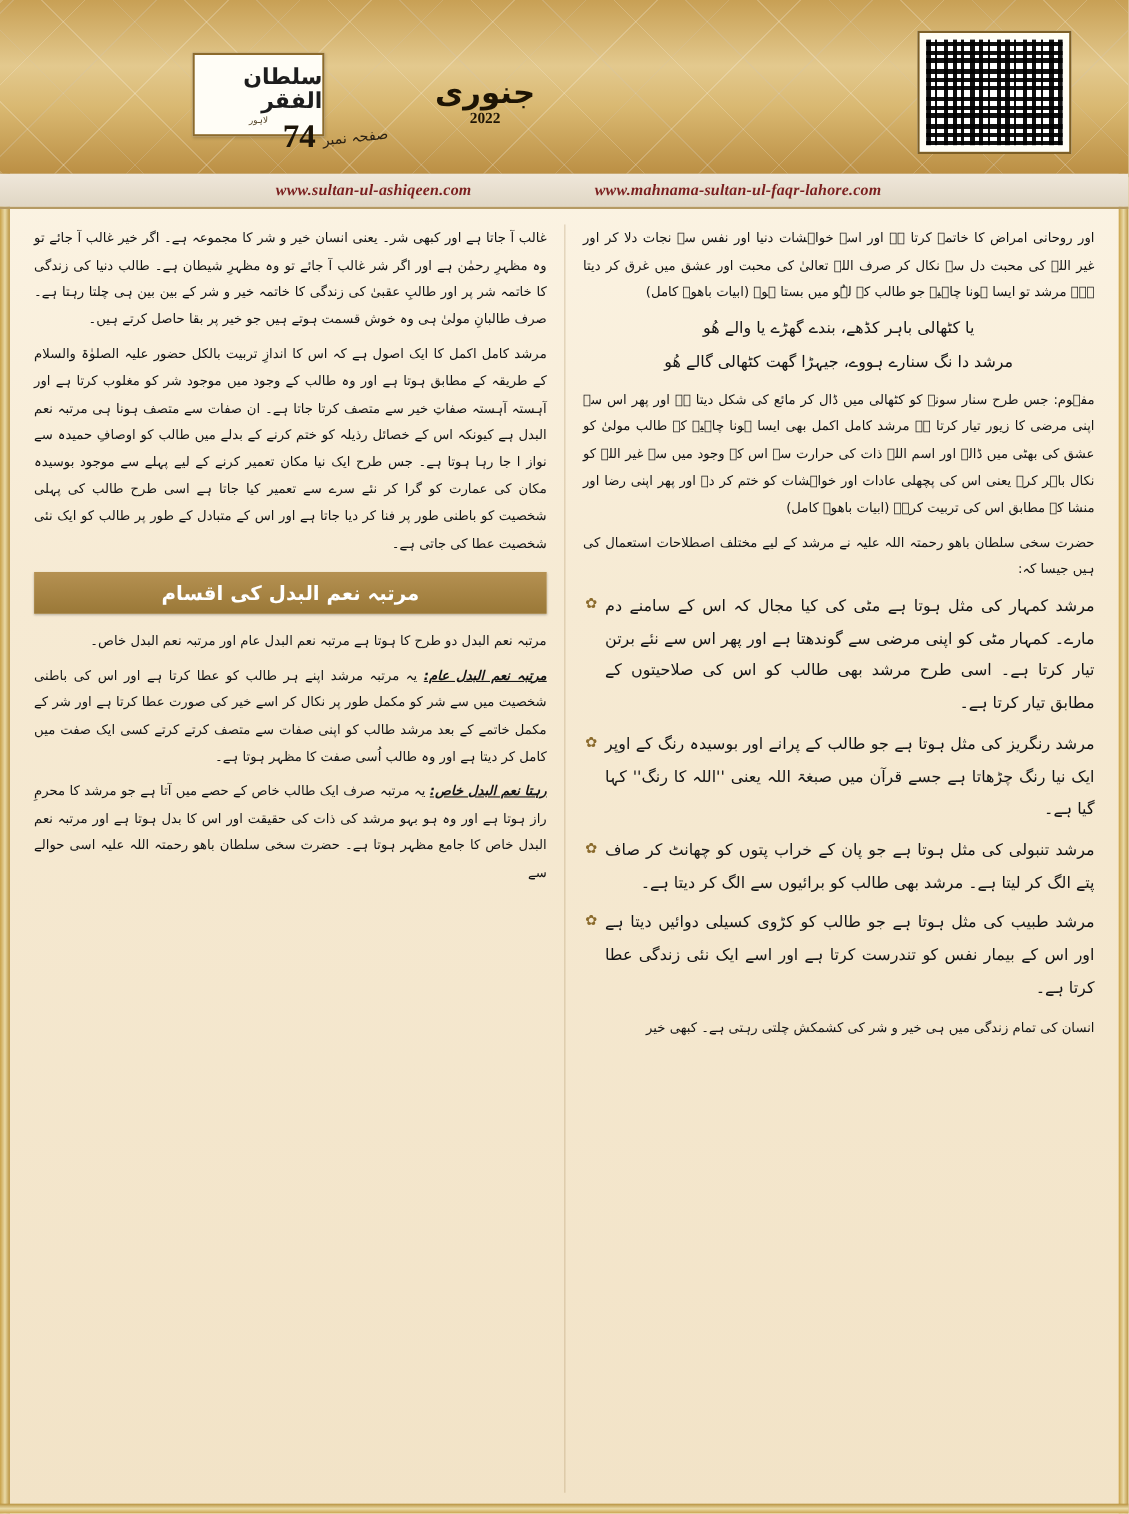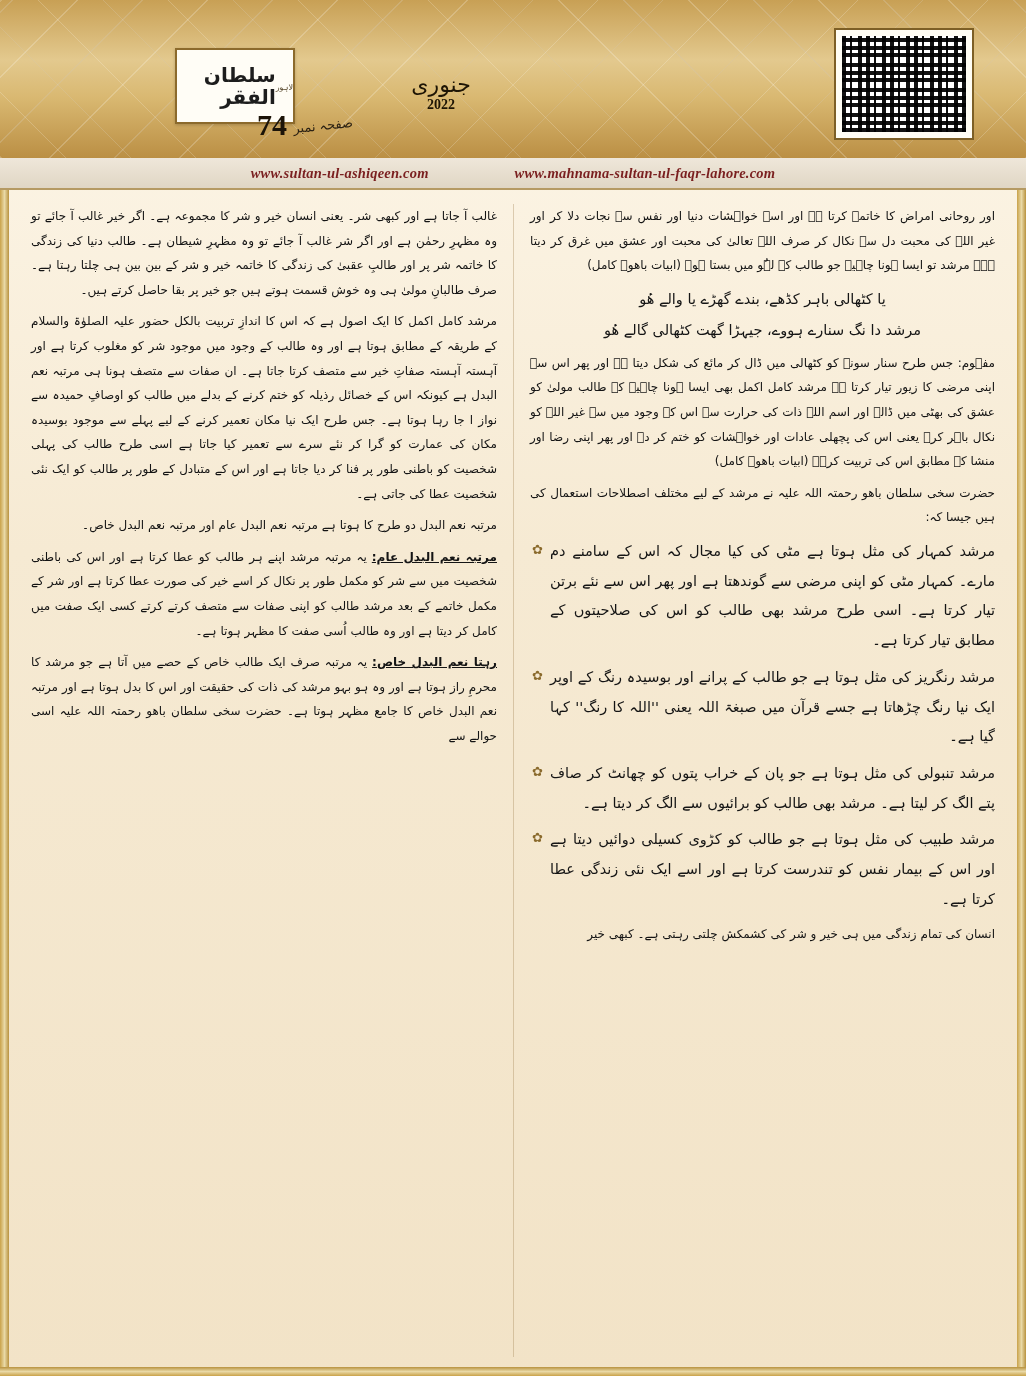--- a/index.html
+++ b/index.html
@@ -41,21 +41,21 @@
     background-image:
       repeating-linear-gradient(45deg, rgba(255,255,255,.22) 0 1px, transparent 1px 46px),
       repeating-linear-gradient(-45deg, rgba(255,255,255,.22) 0 1px, transparent 1px 46px),
       repeating-linear-gradient(45deg, rgba(150,110,40,.18) 0 1px, transparent 1px 92px),
       repeating-linear-gradient(-45deg, rgba(150,110,40,.18) 0 1px, transparent 1px 92px);
     opacity:.9;
   }
   .logo-box{
     position:absolute; left:175px; top:48px; width:116px; height:72px;
     background:#fffdf6; border:2px solid #8c6a2c;
-    display:flex; flex-direction:row; align-items:center; justify-content:center;
+    display:flex; flex-direction:column; align-items:center; justify-content:center;
     box-shadow:0 1px 3px rgba(0,0,0,.2);
   }
   .logo-box .logo-main{
     font-family:"DejaVu Sans", sans-serif;
     font-size:20px; font-weight:bold; color:#1d1d1d; direction:rtl; line-height:1.1;
   }
   .logo-box .logo-sub{
     font-size:8px; color:#55452a; direction:rtl; margin-top:3px;
   }
   .page-num-wrap{
@@ -69,21 +69,21 @@
   }
   .page-num{
     font-size:30px; font-weight:bold; color:#1c1408;
     font-family:"Liberation Serif", serif;
   }
   .month-box{
     position:absolute; left:395px; top:62px; width:92px; height:60px;
     display:flex; flex-direction:column; align-items:center; justify-content:center;
     color:#1d1404; direction:rtl;
   }
-  .month-box .m{ font-size:22px; font-weight:normal; }
+  .month-box .m{ font-size:28px; font-weight:bold; }
   .month-box .y{ font-size:14px; font-weight:bold; font-family:"Liberation Serif", serif; }
 
   .qr-box{
     position:absolute; right:52px; top:28px; width:140px; height:112px;
     background:#fffdf4; border:2px solid #7d5f26; padding:6px; box-sizing:border-box;
   }
   .qr{
     width:100%; height:100%;
     background-color:#ffffff;
     background-image:
@@ -94,21 +94,21 @@
 
   
   .urlbar{
     position:absolute; top:158px; left:0; right:0; height:30px;
     background:linear-gradient(180deg,#efe7da,#e0d6c4);
     border-bottom:2px solid #b59a63;
     display:flex; align-items:center; justify-content:center; gap:86px;
   }
   .urlbar a{
     color:#7a1f1f; font-size:14.5px; font-style:italic; font-weight:bold;
-    text-decoration:none; font-family:"Liberation Serif", serif; letter-spacing:.2px;
+    text-decoration:none; font-family:"Liberation Serif", serif; letter-spacing:.2px;margin-left:26px;
   }
 
   
   .content{
     position:absolute; top:196px; left:9px; right:9px; bottom:9px;
     display:flex; flex-direction:row-reverse;
     padding:8px 22px 10px 22px; box-sizing:border-box;
   }
   .col{
     width:50%; box-sizing:border-box;
@@ -144,21 +144,21 @@
     gap:7px; margin-bottom:7px;
   }
   .bullet-icon{
     flex:0 0 auto; margin-top:6px;
     width:13px; height:13px; color:#8a6a2c; font-size:13px; line-height:13px;
   }
   .bullet-text{
     flex:1 1 auto; font-size:14.5px; line-height:2.05;
     direction:rtl; text-align:justify;
   }
-  .underline{ text-decoration:underline; }
+  .underline{ text-decoration:underline;font-style:italic; }
 </style>
 </head>
 <body>
 
 <div class="page">
 
   <div class="frame-left"></div>
   <div class="frame-right"></div>
   <div class="frame-bottom"></div>
 
@@ -220,20 +220,21 @@
         <span class="bullet-text">مرشد طبیب کی مثل ہوتا ہے جو طالب کو کڑوی کسیلی دوائیں دیتا ہے اور اس کے بیمار نفس کو تندرست کرتا ہے اور اسے ایک نئی زندگی عطا کرتا ہے۔</span>
       </div>
 
       <p class="u">انسان کی تمام زندگی میں ہی خیر و شر کی کشمکش چلتی رہتی ہے۔ کبھی خیر</p>
     </div>
 
     <div class="col left">
       <p class="u">غالب آ جاتا ہے اور کبھی شر۔ یعنی انسان خیر و شر کا مجموعہ ہے۔ اگر خیر غالب آ جائے تو وہ مظہرِ رحمٰن ہے اور اگر شر غالب آ جائے تو وہ مظہرِ شیطان ہے۔ طالب دنیا کی زندگی کا خاتمہ شر پر اور طالبِ عقبیٰ کی زندگی کا خاتمہ خیر و شر کے بین بین ہی چلتا رہتا ہے۔ صرف طالبانِ مولیٰ ہی وہ خوش قسمت ہوتے ہیں جو خیر پر بقا حاصل کرتے ہیں۔</p>
       <p class="u">مرشد کامل اکمل کا ایک اصول ہے کہ اس کا اندازِ تربیت بالکل حضور علیہ الصلوٰۃ والسلام کے طریقہ کے مطابق ہوتا ہے اور وہ طالب کے وجود میں موجود شر کو مغلوب کرتا ہے اور آہستہ آہستہ صفاتِ خیر سے متصف کرتا جاتا ہے۔ ان صفات سے متصف ہونا ہی مرتبہ نعم البدل ہے کیونکہ اس کے خصائل رذیلہ کو ختم کرنے کے بدلے میں طالب کو اوصافِ حمیدہ سے نواز ا جا رہا ہوتا ہے۔ جس طرح ایک نیا مکان تعمیر کرنے کے لیے پہلے سے موجود بوسیدہ مکان کی عمارت کو گرا کر نئے سرے سے تعمیر کیا جاتا ہے اسی طرح طالب کی پہلی شخصیت کو باطنی طور پر فنا کر دیا جاتا ہے اور اس کے متبادل کے طور پر طالب کو ایک نئی شخصیت عطا کی جاتی ہے۔</p>
 
+      <div class="section-title">مرتبہ نعم البدل کی اقسام</div>
 
       <p class="u">مرتبہ نعم البدل دو طرح کا ہوتا ہے مرتبہ نعم البدل عام اور مرتبہ نعم البدل خاص۔</p>
 
       <p class="u">
         <span class="bold underline">مرتبہ نعم البدل عام:</span><span> یہ مرتبہ مرشد اپنے ہر طالب کو عطا کرتا ہے اور اس کی باطنی شخصیت میں سے شر کو مکمل طور پر نکال کر اسے خیر کی صورت عطا کرتا ہے اور شر کے مکمل خاتمے کے بعد مرشد طالب کو اپنی صفات سے متصف کرتے کرتے کسی ایک صفت میں کامل کر دیتا ہے اور وہ طالب اُسی صفت کا مظہر ہوتا ہے۔</span>
       </p>
 
       <p class="u">
         <span class="bold underline">رہتا نعم البدل خاص:</span><span> یہ مرتبہ صرف ایک طالب خاص کے حصے میں آتا ہے جو مرشد کا محرمِ راز ہوتا ہے اور وہ ہو بہو مرشد کی ذات کی حقیقت اور اس کا بدل ہوتا ہے اور مرتبہ نعم البدل خاص کا جامع مظہر ہوتا ہے۔ حضرت سخی سلطان باھو رحمتہ اللہ علیہ اسی حوالے سے</span>
       </p>

